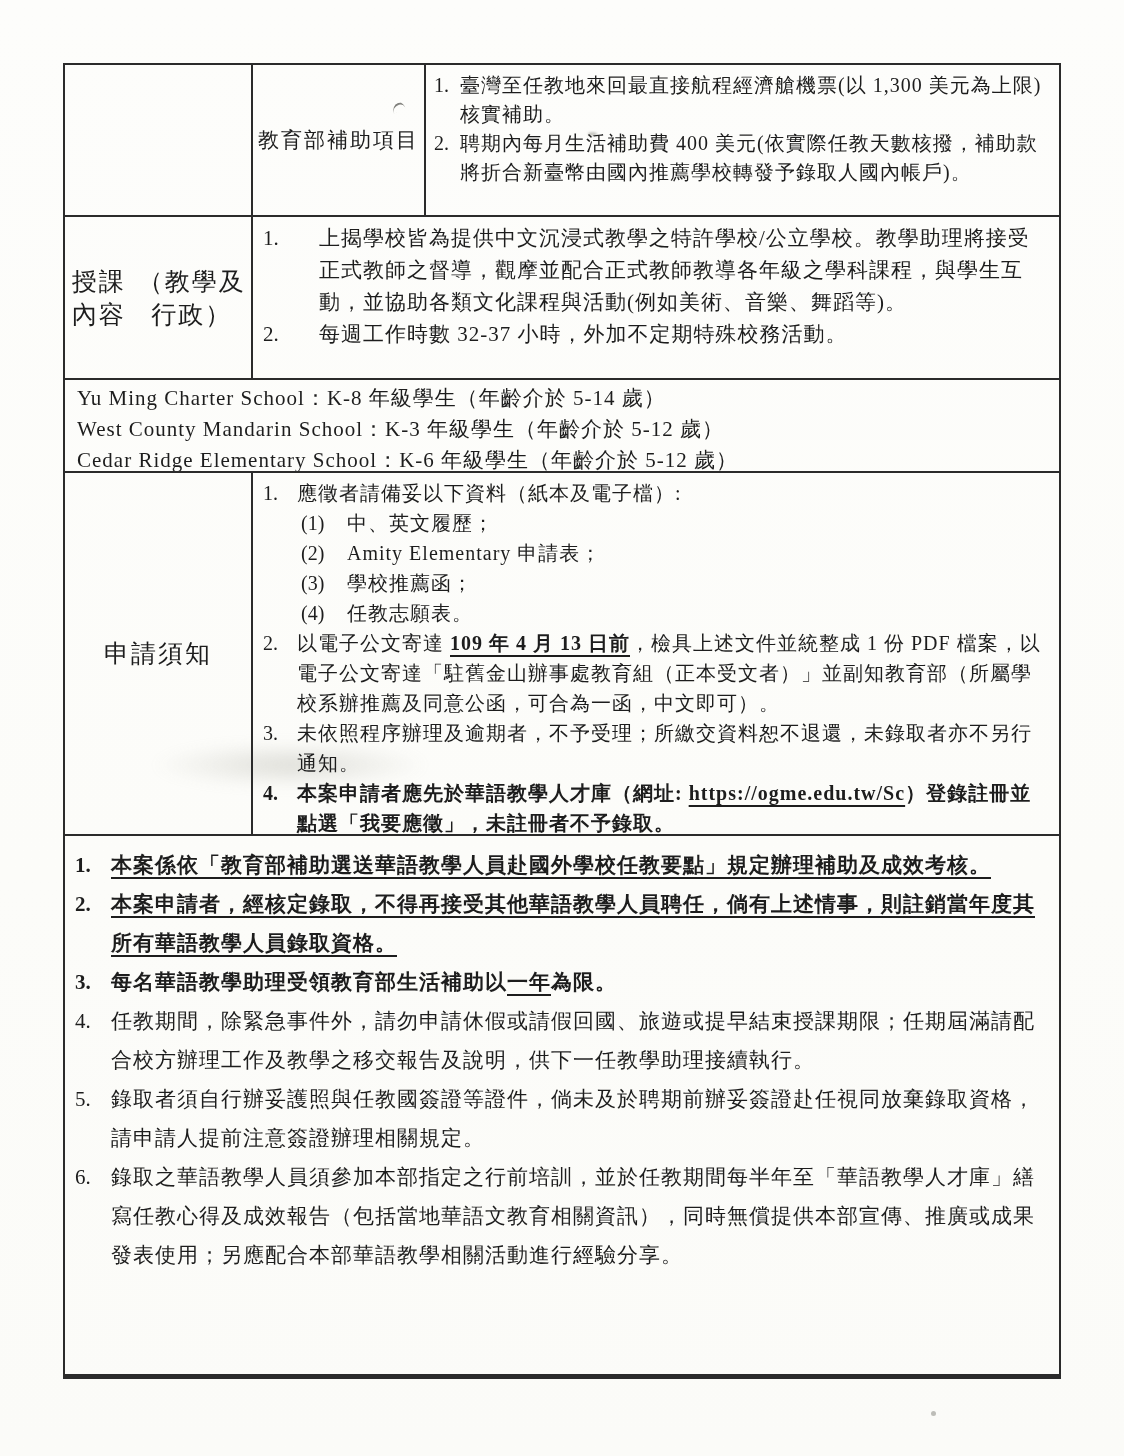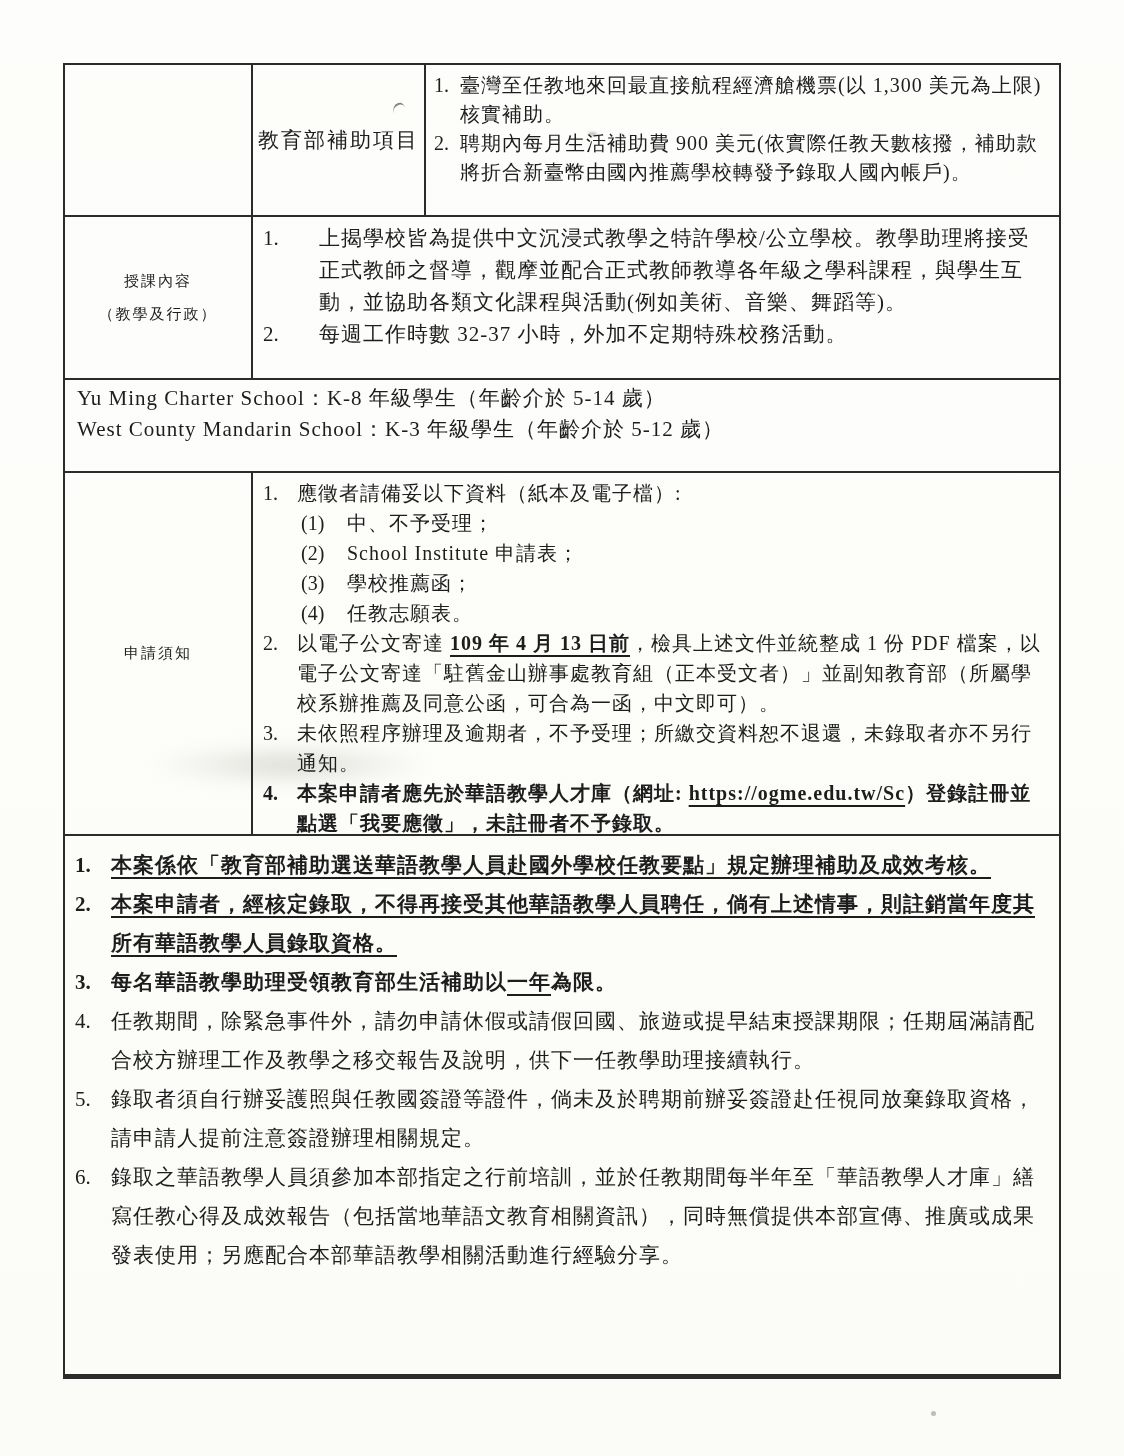--- a/index.html
+++ b/index.html
@@ -15,22 +15,22 @@
   }
   .doc-table{
     position:absolute;left:63px;top:63px;width:998px;
     border:2px solid #2b2b2b;border-bottom-width:5px;
     box-sizing:border-box;background:transparent;
   }
   .row{display:flex;border-top:2px solid #2b2b2b;box-sizing:border-box;}
   .row:first-child{border-top:none;}
   .label-cell{
     flex:0 0 188px;border-right:2px solid #2b2b2b;box-sizing:border-box;
-    display:flex;flex-direction:column;align-items:center;justify-content:center;
-    text-align:center;font-size:15px;line-height:33px;letter-spacing:2px;
+    display:flex;flex-direction:row;align-items:center;justify-content:center;
+    text-align:center;font-size:25px;line-height:33px;letter-spacing:2px;
   }
   .mid-cell{
     flex:0 0 173px;border-right:2px solid #2b2b2b;box-sizing:border-box;
     display:flex;flex-direction:row;align-items:center;justify-content:center;
     text-align:center;font-size:21px;line-height:34px;letter-spacing:2px;
   }
   .content-cell{flex:1 1 auto;box-sizing:border-box;overflow:hidden;}
   
   .r0{height:150px;}
   .r0 .content-cell{padding:6px 14px 0 8px;font-size:20px;line-height:29px;}
@@ -83,21 +83,21 @@
           <span class="label-line">教育部</span>
           <span class="label-line">補助項目</span>
         </div>
       <div class="content-cell">
           <div class="item">
             <span class="num">1.</span>
             <span class="body"><span class="seg">臺灣至任教地來回最直接航程經濟艙機票(以 1,300 美元為上限) 核實補助。</span></span>
           </div>
           <div class="item">
             <span class="num">2.</span>
-            <span class="body"><span class="seg">聘期內每月生活補助費 900 美元(依實際任教天數核撥，補助款將折合新臺幣由國內推薦學校轉發予錄取人國內帳戶)。</span></span>
+            <span class="body"><span class="seg">聘期內每月生活補助費 400 美元(依實際任教天數核撥，補助款將折合新臺幣由國內推薦學校轉發予錄取人國內帳戶)。</span></span>
           </div>
         </div>
     </div>
     <div class="row r1">
       <div class="label-cell">
           <span class="label-line">授課內容</span>
           <span class="label-line">（教學及行政）</span>
         </div>
       <div class="content-cell">
           <div class="item">
@@ -111,38 +111,41 @@
         </div>
     </div>
     <div class="row r2">
       <div class="content-cell">
           <div class="item no-num">
             <span class="body"><span class="seg">Yu Ming Charter School：K-8 年級學生（年齡介於 5-14 歲）</span></span>
           </div>
           <div class="item no-num">
             <span class="body"><span class="seg">West County Mandarin School：K-3 年級學生（年齡介於 5-12 歲）</span></span>
           </div>
+          <div class="item no-num">
+            <span class="body"><span class="seg">Cedar Ridge Elementary School：K-6 年級學生（年齡介於 5-12 歲）</span></span>
+          </div>
         </div>
     </div>
     <div class="row r3">
       <div class="label-cell">
           <span class="label-line">申請須知</span>
         </div>
       <div class="content-cell">
           <div class="item">
             <span class="num">1.</span>
             <span class="body"><span class="seg">應徵者請備妥以下資料（紙本及電子檔）:</span></span>
           </div>
           <div class="item indent">
             <span class="num">(1)</span>
-            <span class="body"><span class="seg">中、不予受理；</span></span>
+            <span class="body"><span class="seg">中、英文履歷；</span></span>
           </div>
           <div class="item indent">
             <span class="num">(2)</span>
-            <span class="body"><span class="seg">School Institute 申請表；</span></span>
+            <span class="body"><span class="seg">Amity Elementary 申請表；</span></span>
           </div>
           <div class="item indent">
             <span class="num">(3)</span>
             <span class="body"><span class="seg">學校推薦函；</span></span>
           </div>
           <div class="item indent">
             <span class="num">(4)</span>
             <span class="body"><span class="seg">任教志願表。</span></span>
           </div>
           <div class="item">

